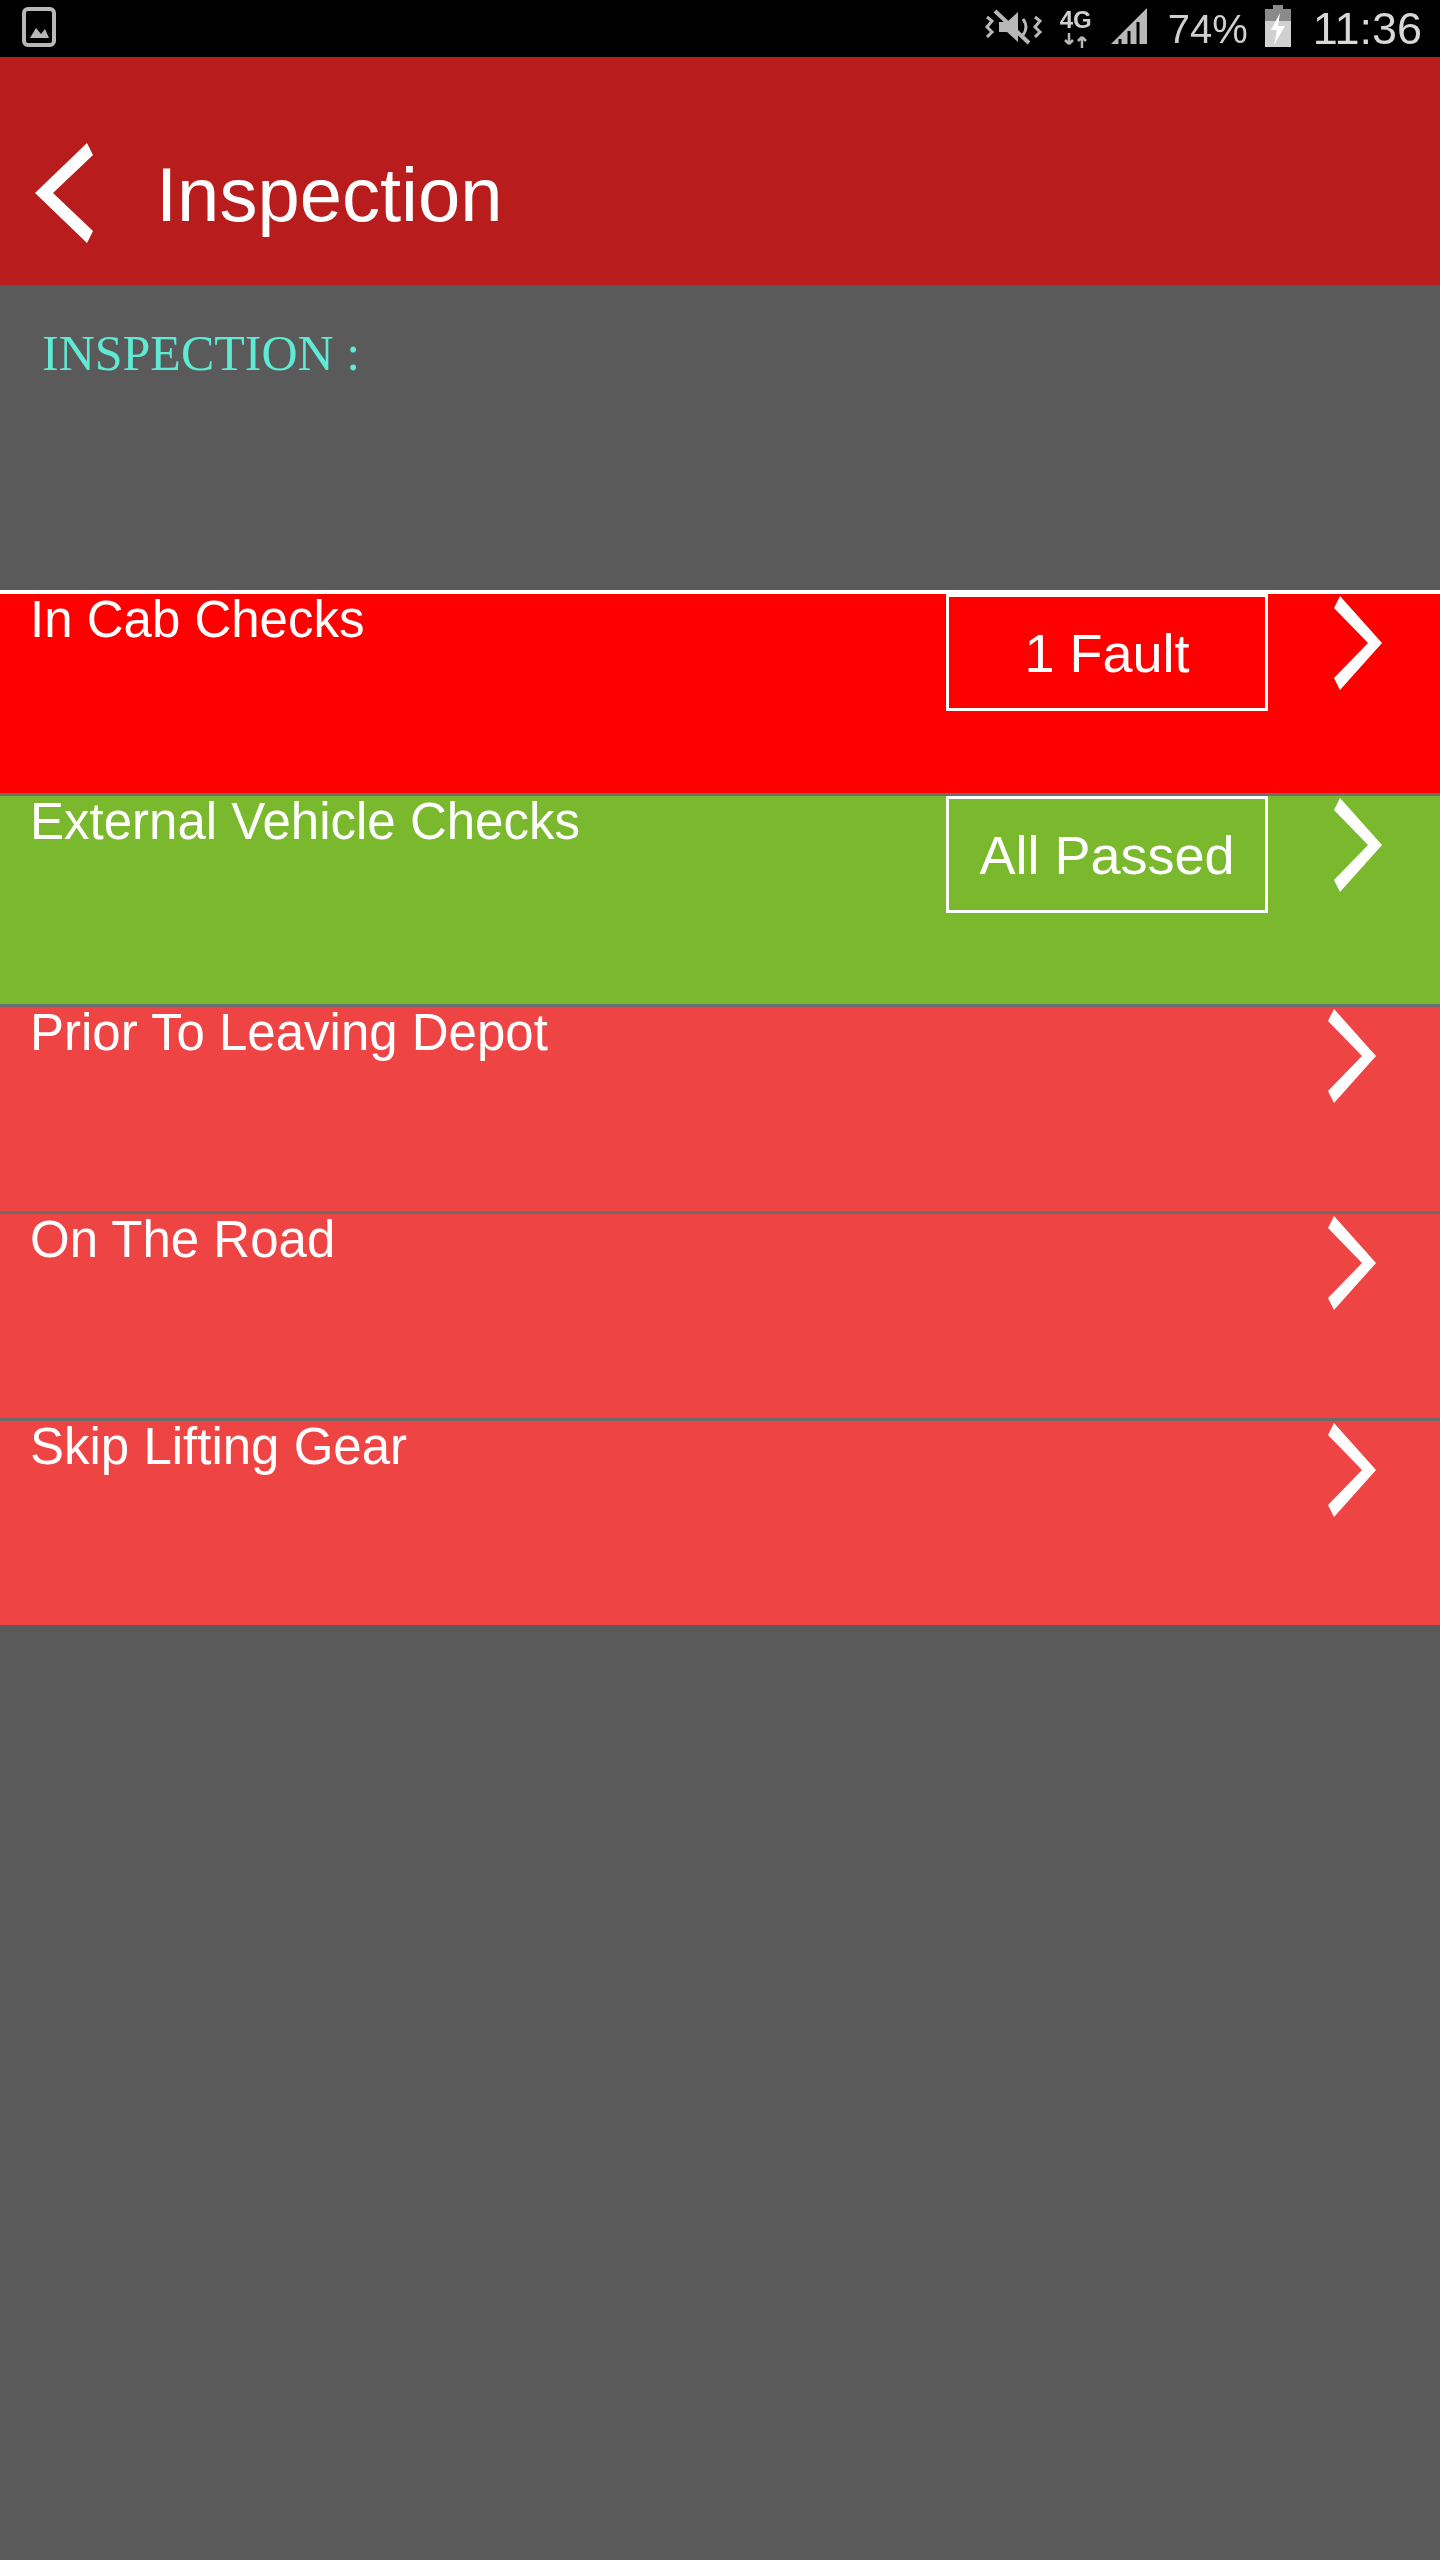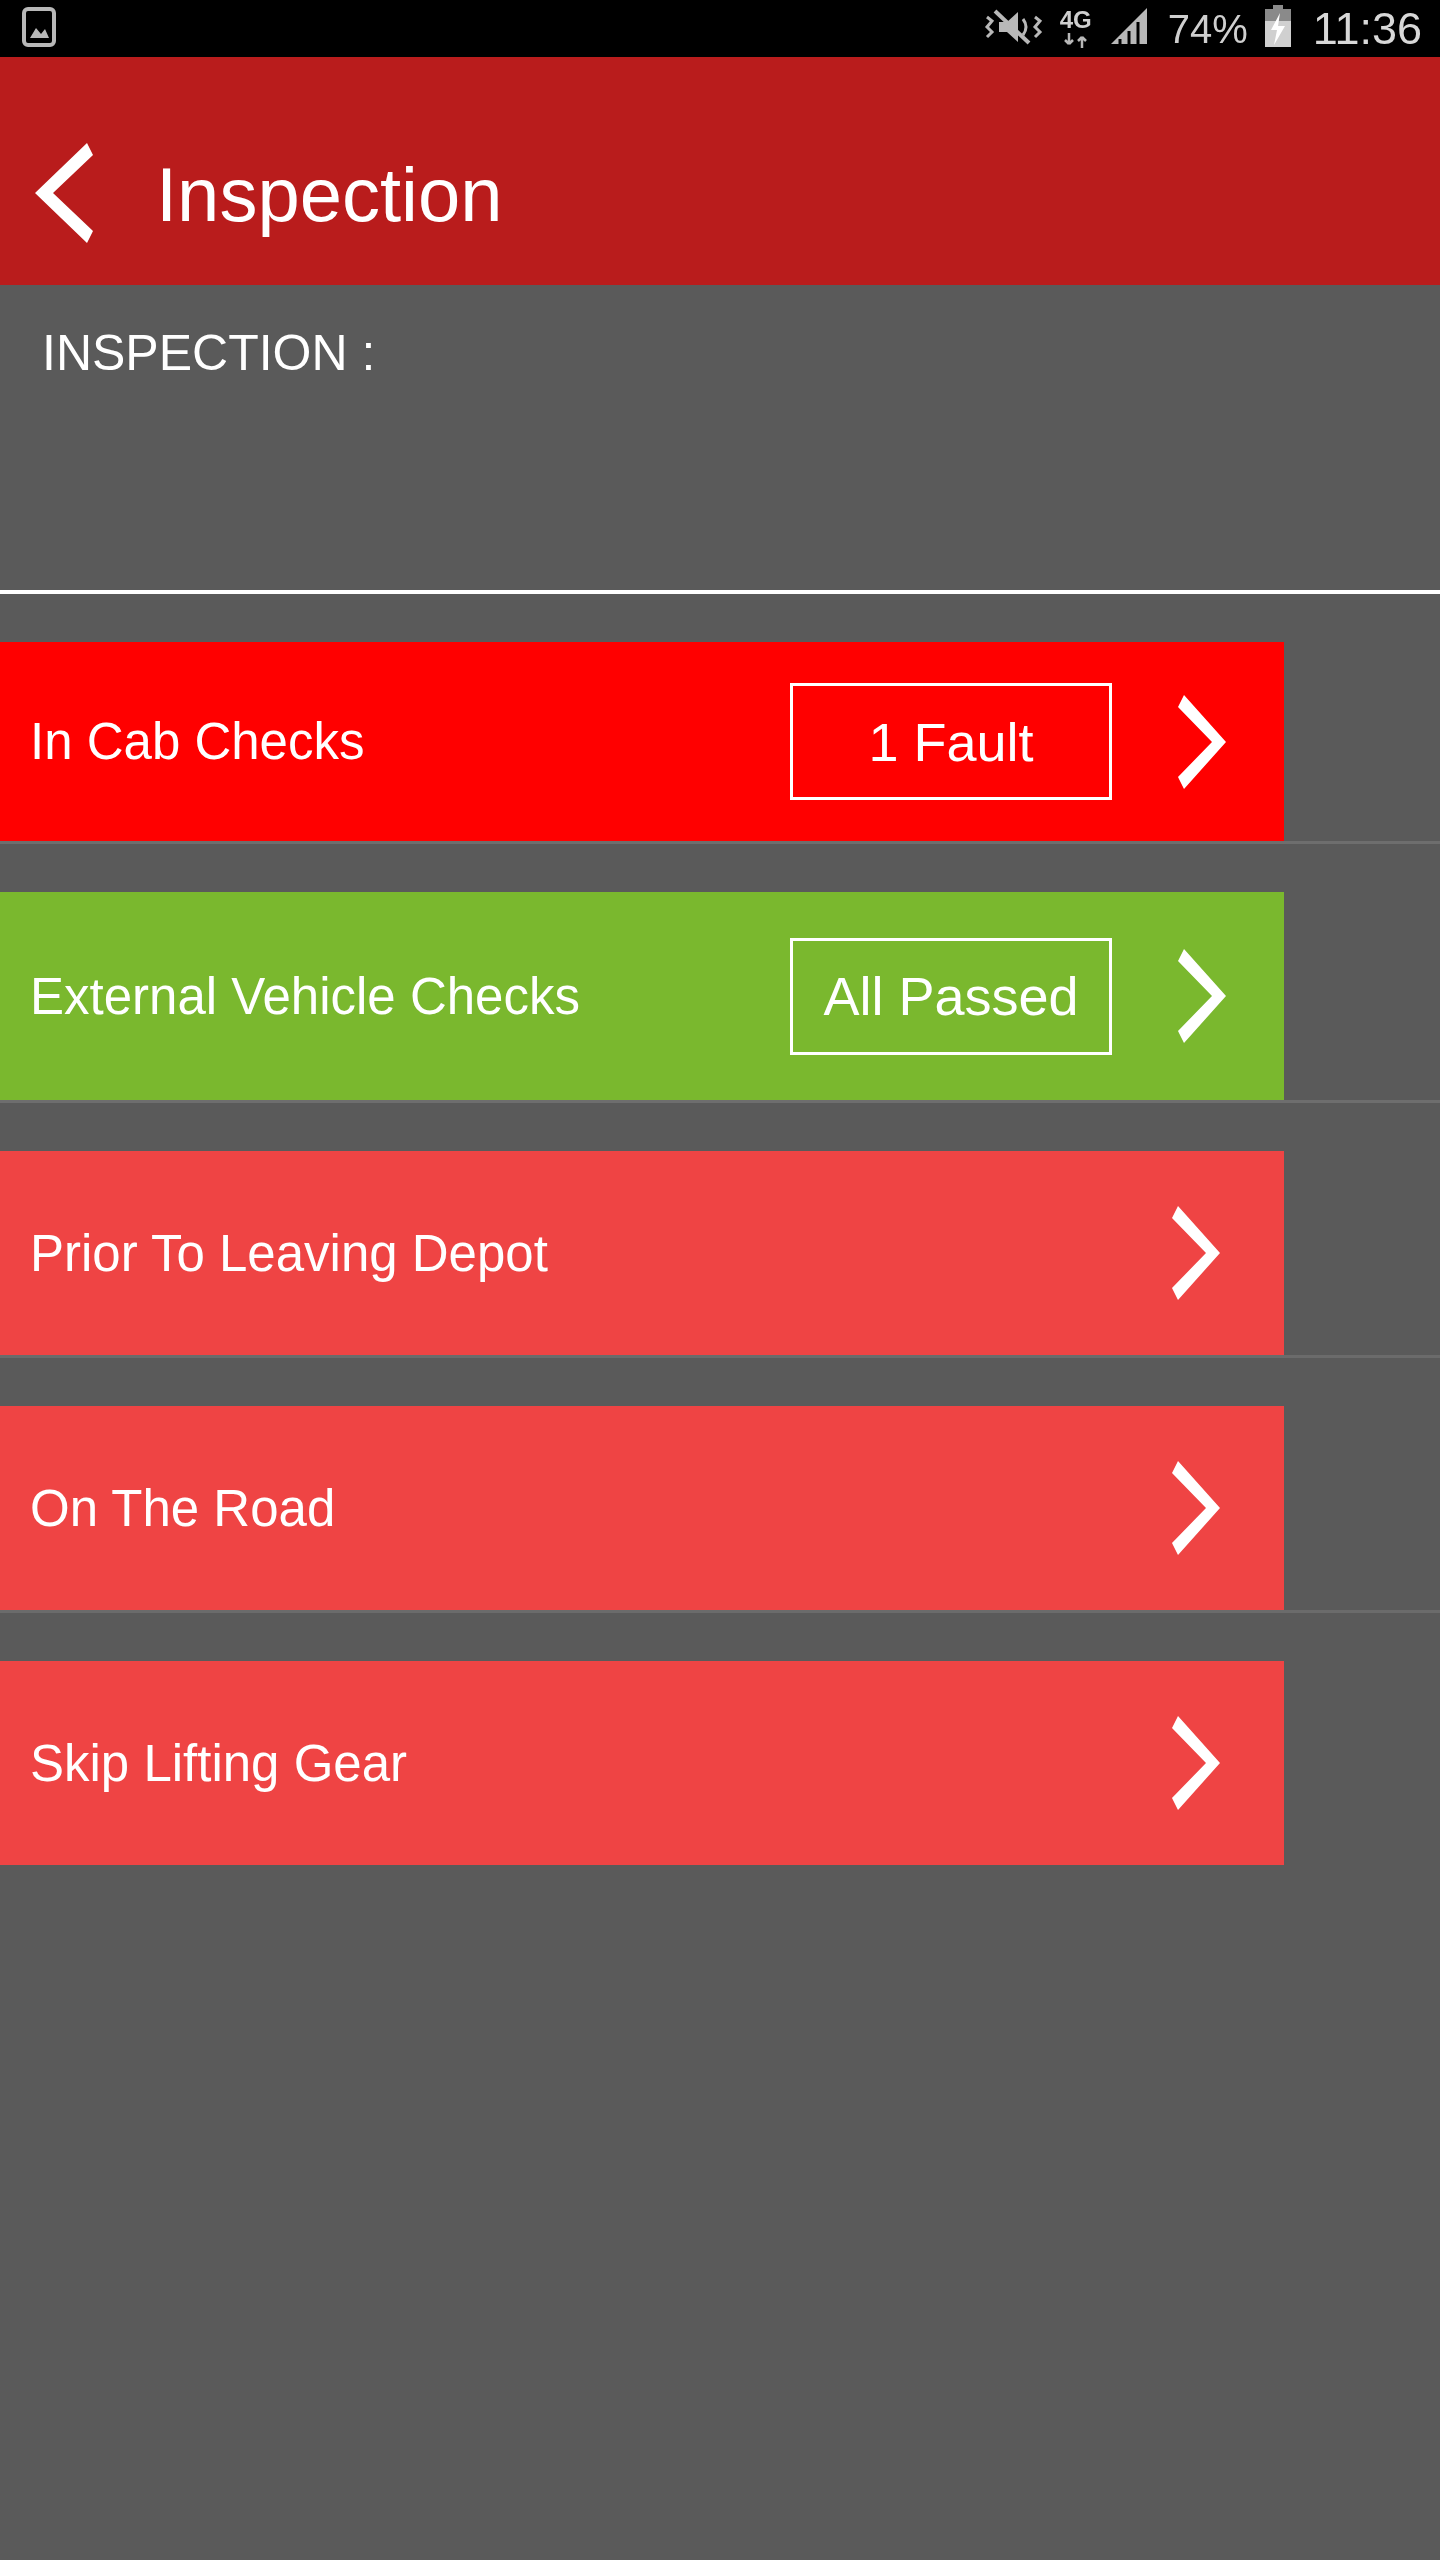--- a/index.html
+++ b/index.html
@@ -97,47 +97,47 @@
   
   .section-block {
     position: absolute;
     left: 0; top: 285px;
     width: 1440px; height: 305px;
     background: #5a5a5a;
     box-sizing: border-box;
     padding: 43px 0 0 42px;
   }
   .section-label {
-    color: #ffffff;
+    color: #5eead4;
     font-size: 50px;
     line-height: 1;
     white-space: nowrap;
+    font-family: Liberation Serif, serif;
   }
 
   .white-rule {
     position: absolute;
     left: 0; top: 590px;
     width: 1440px; height: 4px;
     background: #ffffff;
   }
 
   
   .list {
     position: absolute;
     left: 0; top: 594px;
     width: 1440px;
   }
   .row {
     position: relative;
-    width: 1284px;
+    width: 1440px;
     box-sizing: border-box;
     display: flex;
-    align-items: center;
+    align-items: flex-start;
     cursor: pointer;
-    margin-top: 48px;
   }
   .row-fault  { height: 199px; background: #ff0000; }
   .row-passed { height: 208px; background: #7ab82e; }
   .row-plain  { height: 204px; background: #ef4444; }
 
   .row-divider {
     width: 1440px;
     height: 3px;
     background: #6e6e6e;
   }

